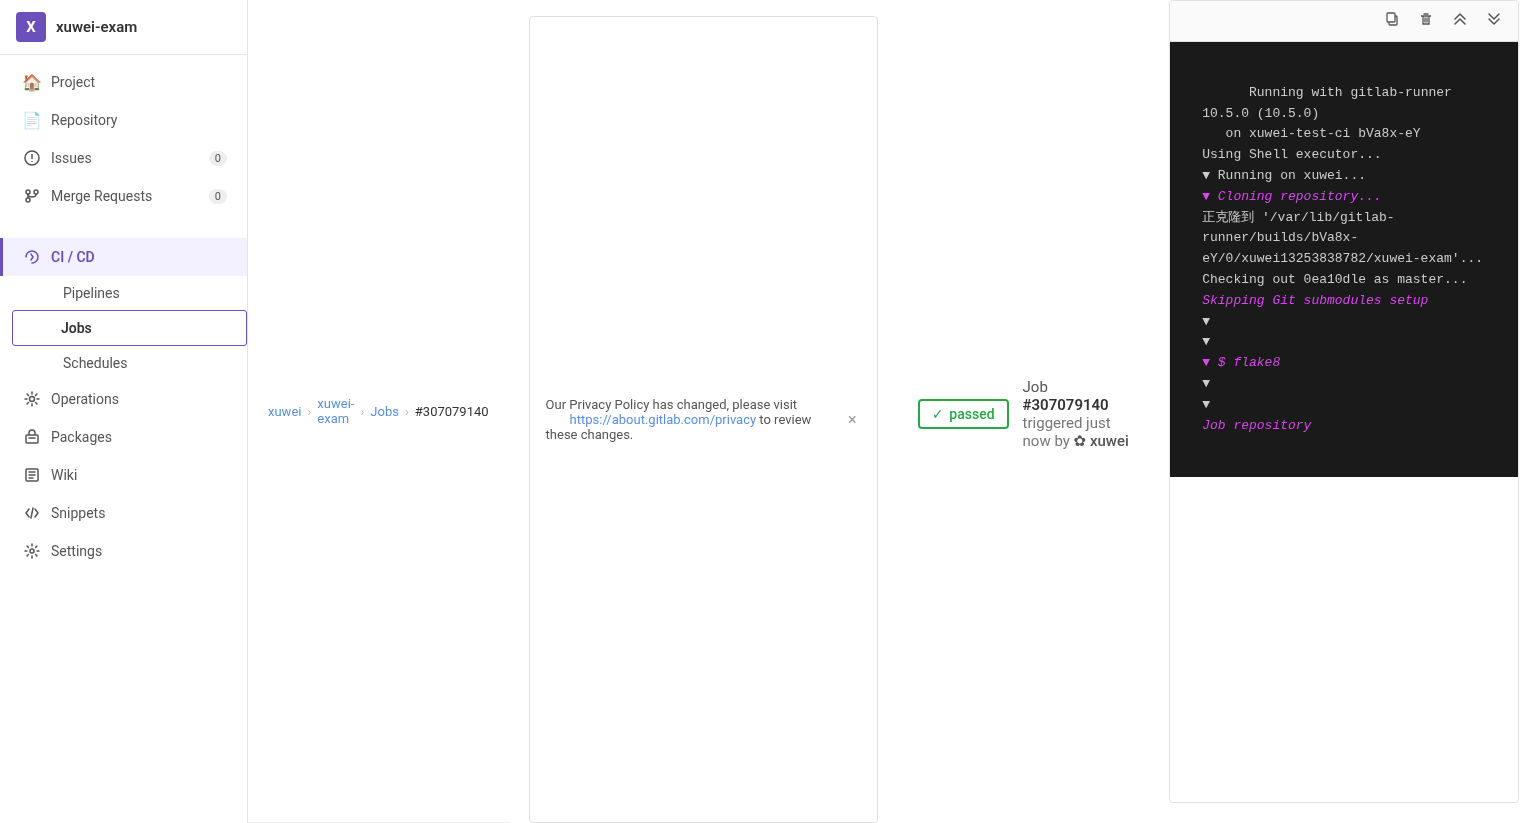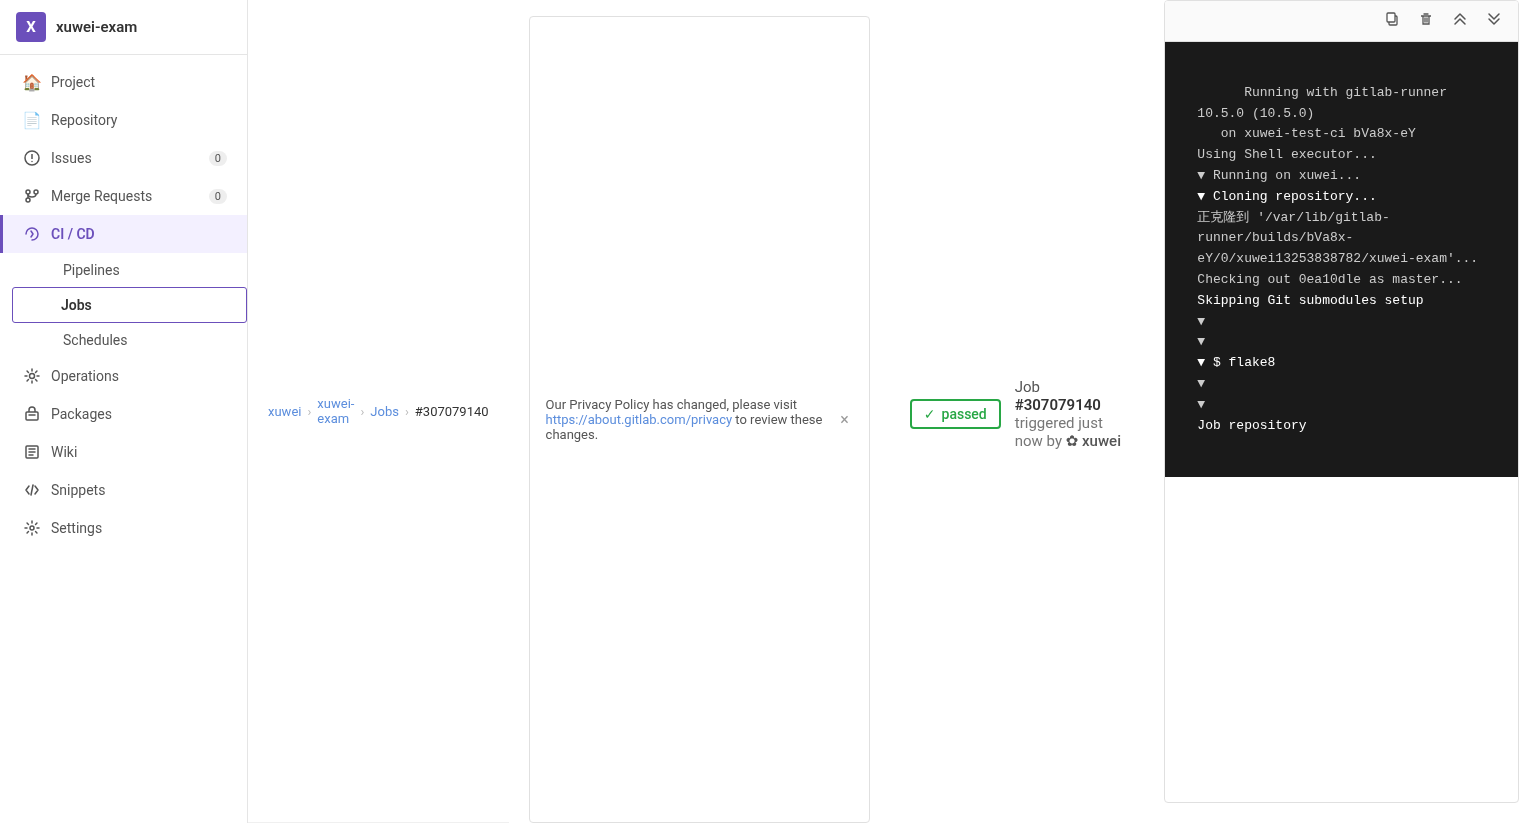--- a/index.html
+++ b/index.html
@@ -37,21 +37,21 @@
     .sidebar-nav { flex: 1; padding: 8px 0; }
     .nav-item {
       display: flex; align-items: center;
       padding: 10px 20px;
       color: #555;
       font-size: 14px;
       cursor: pointer;
       gap: 10px;
       border-left: 3px solid transparent;
     }
-    .nav-item.active-parent { color: #6b4fbb; font-weight: 600; }
+    .nav-item.active-parent { color: #6b4fbb; font-weight: 600; margin-top: 23px; }
     .nav-item .badge {
       margin-left: auto; background: #eee; border-radius: 10px;
       font-size: 11px; padding: 1px 6px; color: #555;
     }
     .nav-item .icon { width: 18px; height: 18px; display: flex; align-items: center; justify-content: center; font-size: 16px; }
     .sub-nav { padding-left: 12px; }
     .sub-nav-item {
       display: flex; align-items: center;
       padding: 9px 20px 9px 48px;
       color: #555; font-size: 14px; cursor: pointer;
@@ -85,21 +85,21 @@
     .notice-banner {
       margin: 16px 20px 0 20px;
       padding: 12px 16px;
       border: 1px solid #e0e0e0;
       border-radius: 4px;
       background: #fff;
       font-size: 13px;
       color: #555;
       display: flex; align-items: center; justify-content: space-between;
     }
-    .notice-banner a { color: #5c8edd; text-decoration: none; }
+    .notice-banner a { color: #5c8edd; text-decoration: none; margin-left: 24px; }
     .notice-close { cursor: pointer; color: #999; font-size: 16px; padding: 0 4px; }
 
     
     .job-header {
       margin: 20px 20px 0 20px;
       display: flex; align-items: center; gap: 14px;
       padding-bottom: 16px;
     }
     .status-badge {
       border: 2px solid #28a745;
@@ -135,21 +135,21 @@
     .terminal {
       background: #1a1a1a;
       color: #ccc;
       font-family: 'Courier New', Courier, monospace;
       font-size: 13px;
       padding: 20px 32px;
       min-height: 420px;
       line-height: 1.6;
       white-space: pre-wrap;
     }
-    .terminal .green { color: #ffffff; }
+    .terminal .green { color: #d946ef; font-style: italic; }
   </style>
 </head>
 <body>
 
 <div class="sidebar">
   <div class="sidebar-header">
     <div class="sidebar-avatar">
       <span>X</span>
     </div>
     <span class="sidebar-title">xuwei-exam</span>

